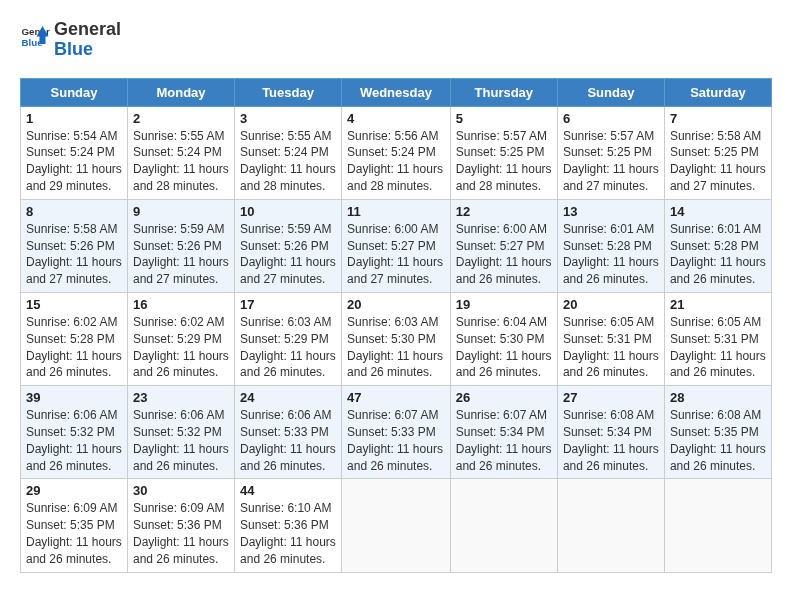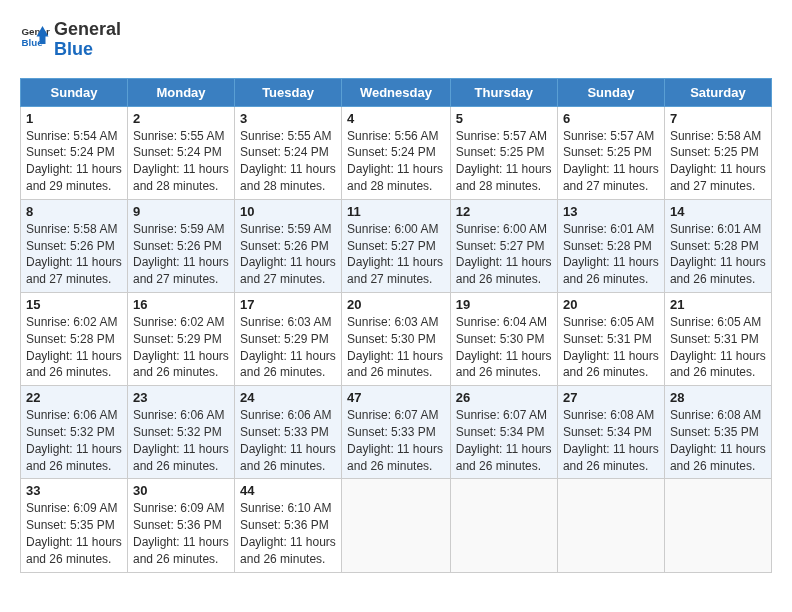--- a/index.html
+++ b/index.html
@@ -297,21 +297,21 @@
             <span class="day-num">21</span>
         <div class="day-info">
           Sunrise: 6:05 AM<br>
           Sunset: 5:31 PM<br>
           Daylight: 11 hours and 26 minutes.
         </div>
           </td>
         </tr>
         <tr>
           <td>
-            <span class="day-num">22</span>
+            <span class="day-num">39</span>
         <div class="day-info">
           Sunrise: 6:06 AM<br>
           Sunset: 5:32 PM<br>
           Daylight: 11 hours and 26 minutes.
         </div>
           </td>
           <td>
             <span class="day-num">23</span>
         <div class="day-info">
           Sunrise: 6:06 AM<br>
@@ -355,21 +355,21 @@
             <span class="day-num">28</span>
         <div class="day-info">
           Sunrise: 6:08 AM<br>
           Sunset: 5:35 PM<br>
           Daylight: 11 hours and 26 minutes.
         </div>
           </td>
         </tr>
         <tr>
           <td>
-            <span class="day-num">33</span>
+            <span class="day-num">29</span>
         <div class="day-info">
           Sunrise: 6:09 AM<br>
           Sunset: 5:35 PM<br>
           Daylight: 11 hours and 26 minutes.
         </div>
           </td>
           <td>
             <span class="day-num">30</span>
         <div class="day-info">
           Sunrise: 6:09 AM<br>

